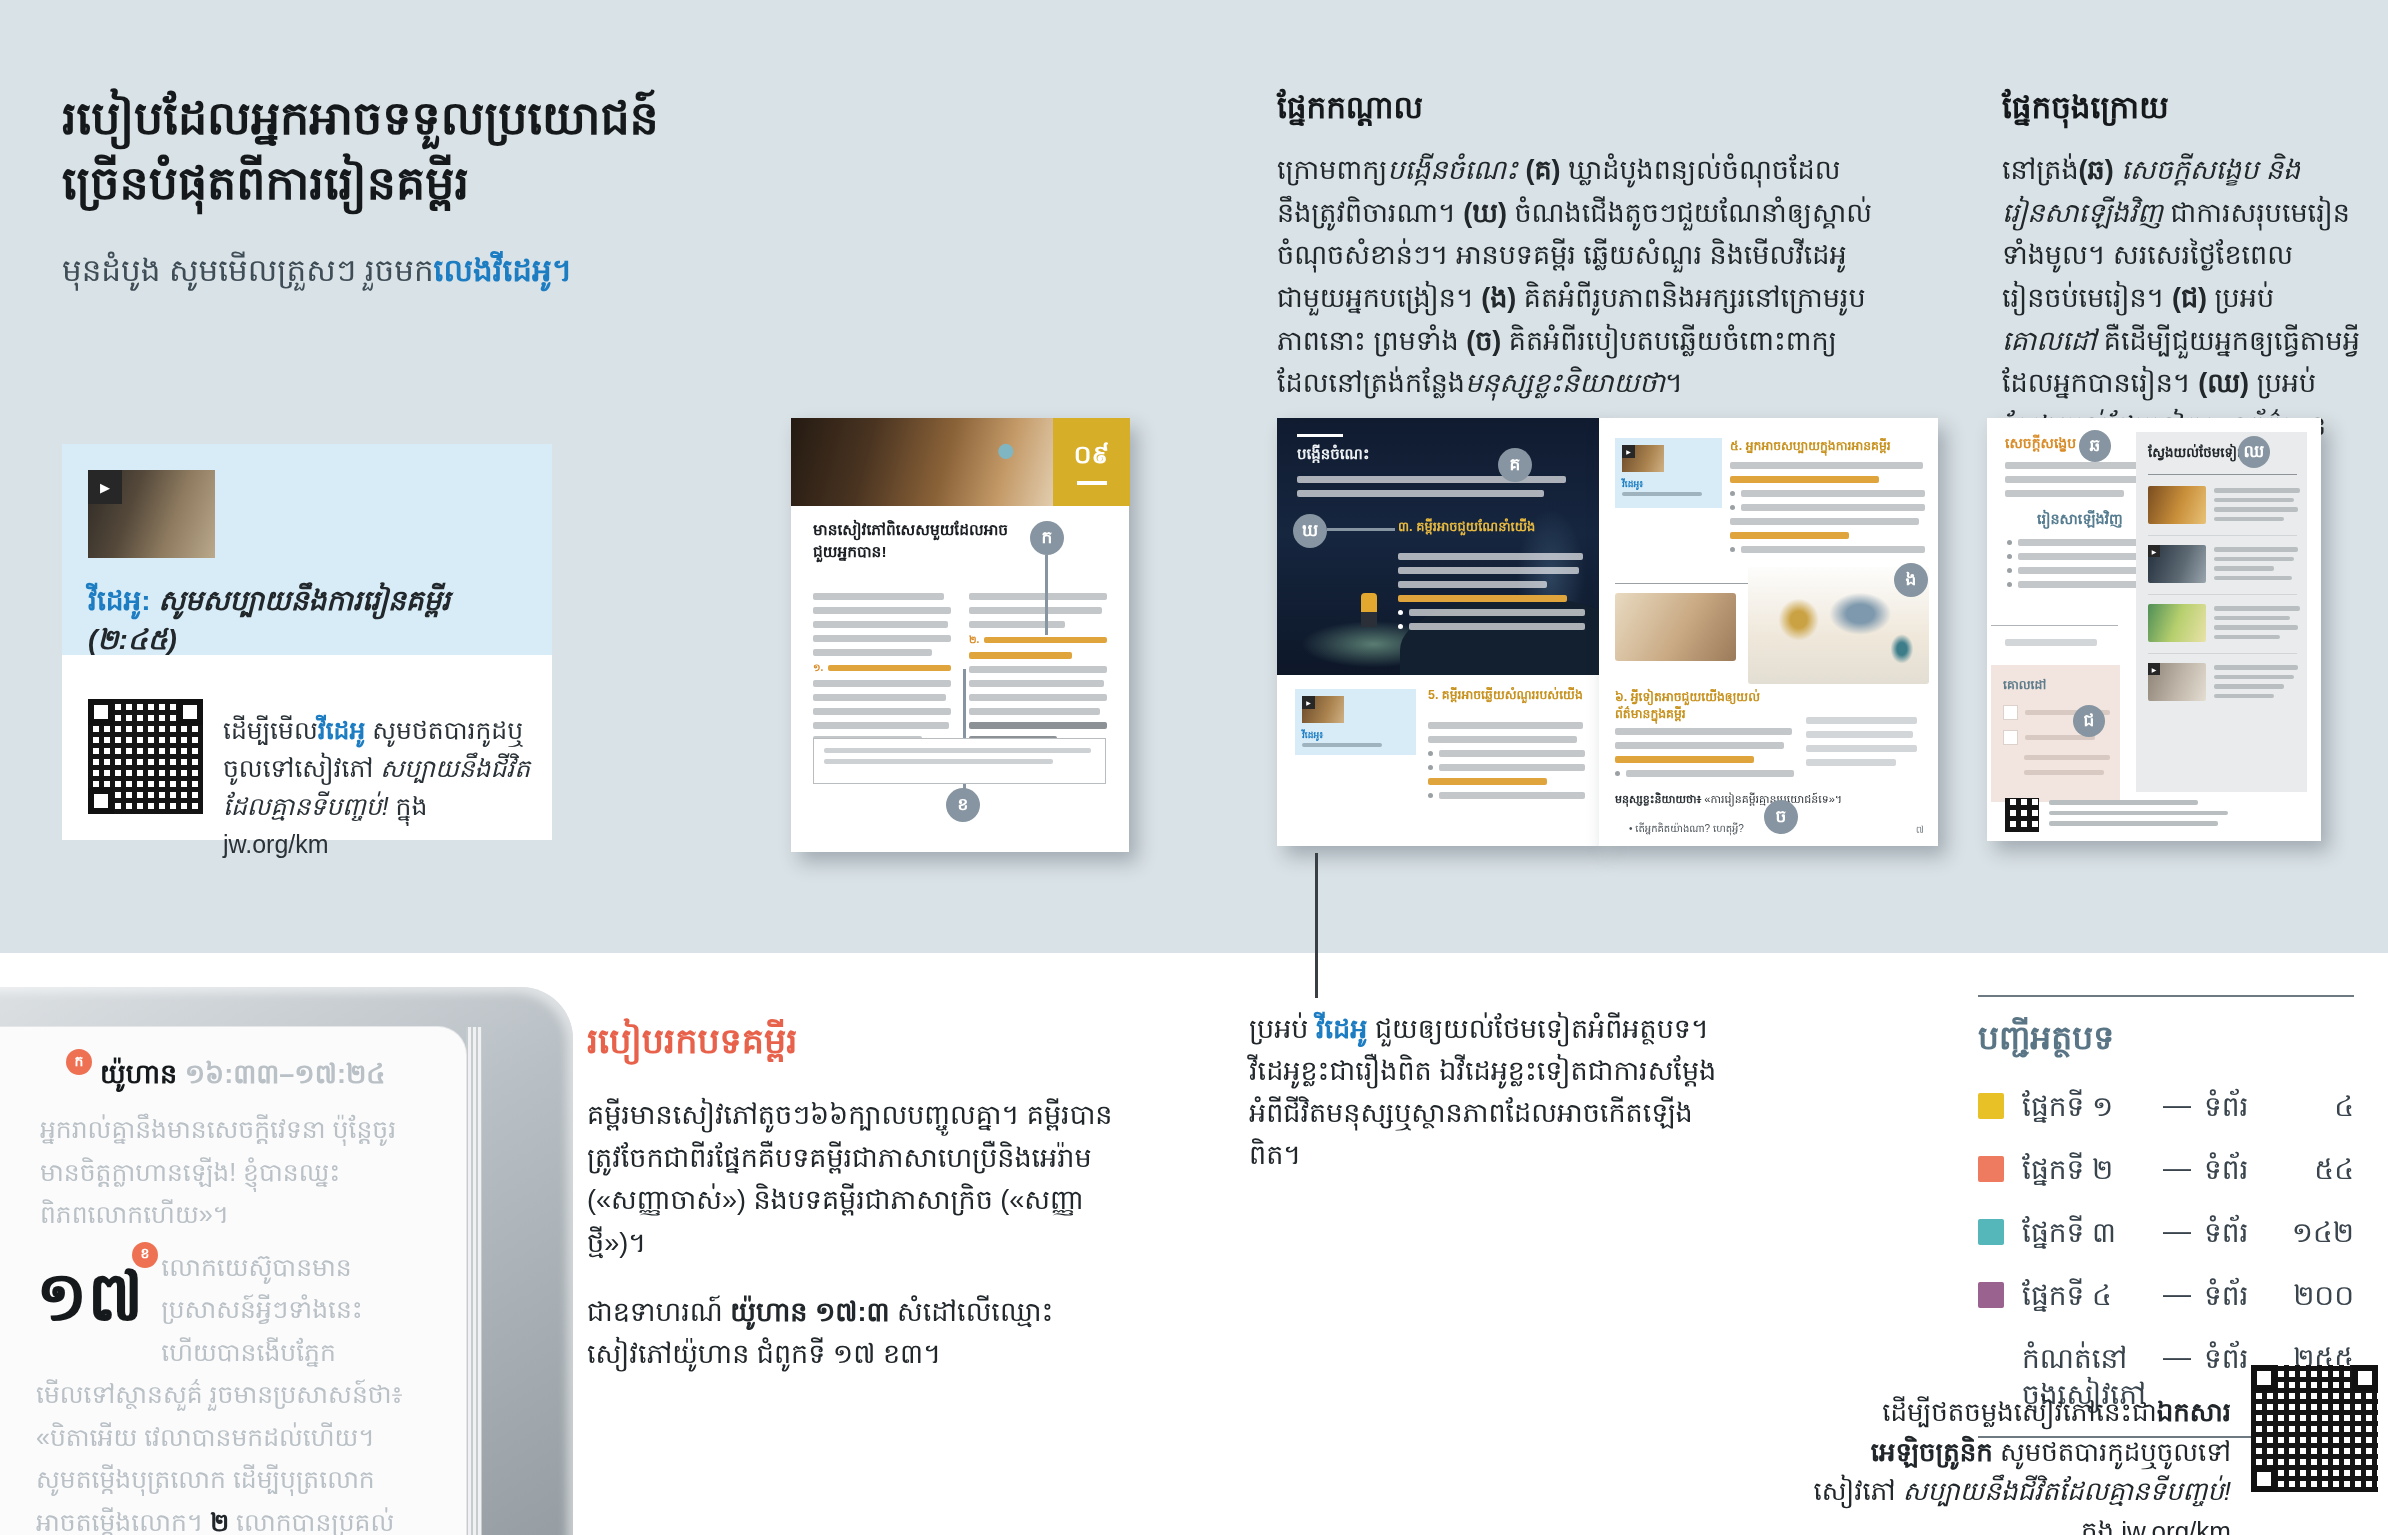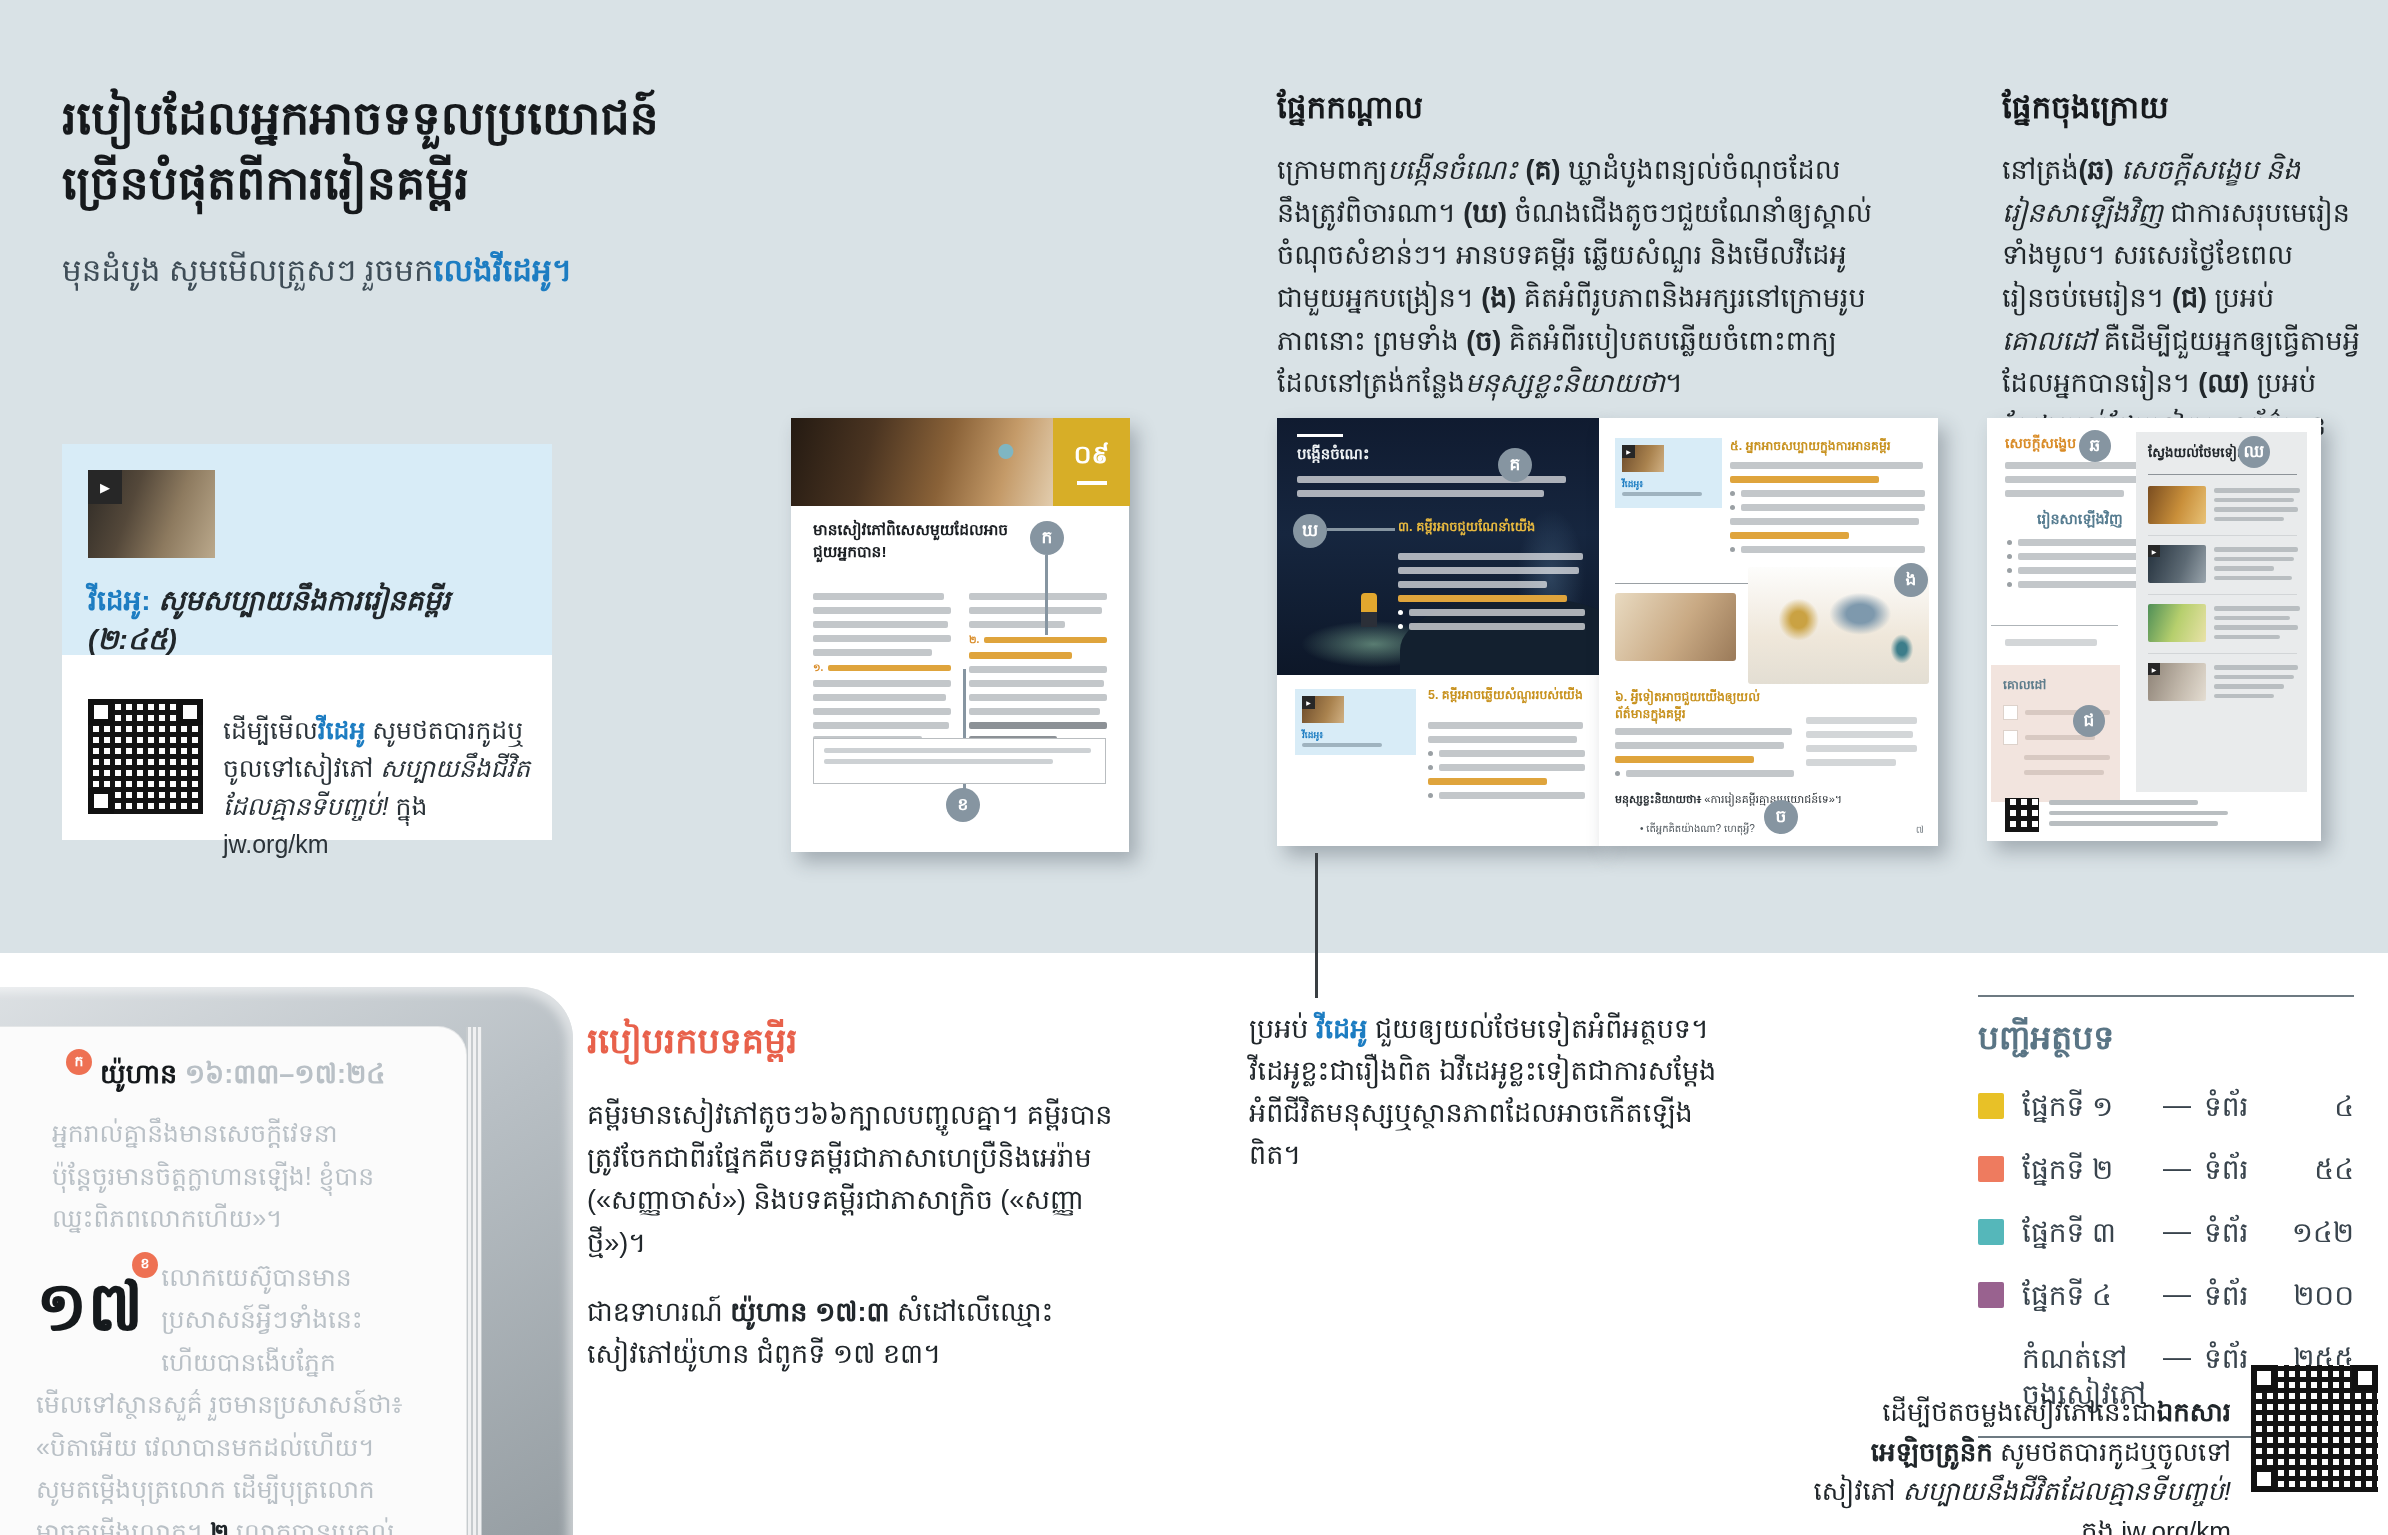--- a/index.html
+++ b/index.html
@@ -115,21 +115,21 @@
   .ill-water{position:absolute;left:149px;top:149px;width:181px;height:117px;
     background:
      radial-gradient(closest-side at 28% 45%,#caa243 0 16%,transparent 40%),
      radial-gradient(closest-side at 62% 40%,#7e99ad 0 20%,transparent 45%),
      radial-gradient(closest-side at 85% 70%,#3d7d8a 0 18%,transparent 42%),
      linear-gradient(180deg,#fdfdfc 0%,#efe7da 60%,#e3ded3 100%);border-radius:3px;}
   .p2r-head6{position:absolute;left:16px;top:271px;width:169px;font-size:12.4px;font-weight:700;color:#c8921f;line-height:1.4;}
   .p2r-b6{position:absolute;left:16px;top:310px;width:179px;}
   .p2r-capcol{position:absolute;left:207px;top:299px;width:115px;}
   .p2r-says{position:absolute;left:16px;top:374px;width:279px;font-size:11px;line-height:1.45;color:#2a3035;}
-  .p2r-q{position:absolute;left:30px;top:404px;font-size:10px;color:#4a5258;margin-left:11px;}
+  .p2r-q{position:absolute;left:30px;top:404px;font-size:10px;color:#4a5258;}
   .p2r-pn{position:absolute;right:14px;bottom:8px;font-size:10px;color:#7d858b;}
 
   
   .p3{left:1987px;top:418px;width:334px;height:423px;}
   .p3-sum{position:absolute;left:18px;top:16px;font-size:14px;font-weight:700;color:#d98c28;}
   .p3-sumtxt{position:absolute;left:18px;top:44px;width:147px;}
   .p3-rev{position:absolute;left:18px;top:92px;font-size:14.4px;font-weight:700;color:#567c90;margin-left:32px;}
   .p3-revtxt{position:absolute;left:20px;top:121px;width:147px;}
   .p3-div{position:absolute;left:4px;top:207px;width:127px;height:1px;background:#aeb4b8;}
   .p3-date{position:absolute;left:18px;top:221px;width:109px;}
@@ -185,21 +185,21 @@
   .book-edges{position:absolute;left:466px;top:1027px;width:16px;height:508px;
     background:repeating-linear-gradient(90deg,#c6cbce 0 2px,#f0f1f2 2px 5px);}
   .book-page{position:absolute;left:-14px;top:1027px;width:480px;height:508px;background:#fbfbfb;
     border-radius:0 28px 0 0;padding:22px 58px 0 50px;box-sizing:border-box;overflow:hidden;
     box-shadow:0 0 0 1px #e4e6e7;}
   .ref-row{position:relative;margin:8px 0 12px 64px;font-size:27px;font-weight:700;}
   .ref-row .bk{color:#15191c;}
   .ref-row .rg{color:#b9c0c6;}
   .obadge{position:absolute;width:26px;height:26px;border-radius:50%;background:#ee7153;color:#fff;
     font-size:14px;font-weight:700;display:flex;align-items:center;justify-content:center;z-index:4;}
-  .bp-intro{font-size:25px;line-height:1.7;color:#b9c0c6;margin:16px;}
+  .bp-intro{font-size:25px;line-height:1.7;color:#b9c0c6;margin:4px;}
   .bp-chapwrap{position:relative;margin-top:10px;}
   .bp-chap{float:left;font-size:68px;font-weight:700;color:#15191c;line-height:1;margin:16px 18px 8px 0;}
   .bp-body{font-size:25px;line-height:1.7;color:#b9c0c6;margin:0;}
 </style>
 </head>
 <body>
 
 <div class="poster">
   <div class="top-band"></div>
 

